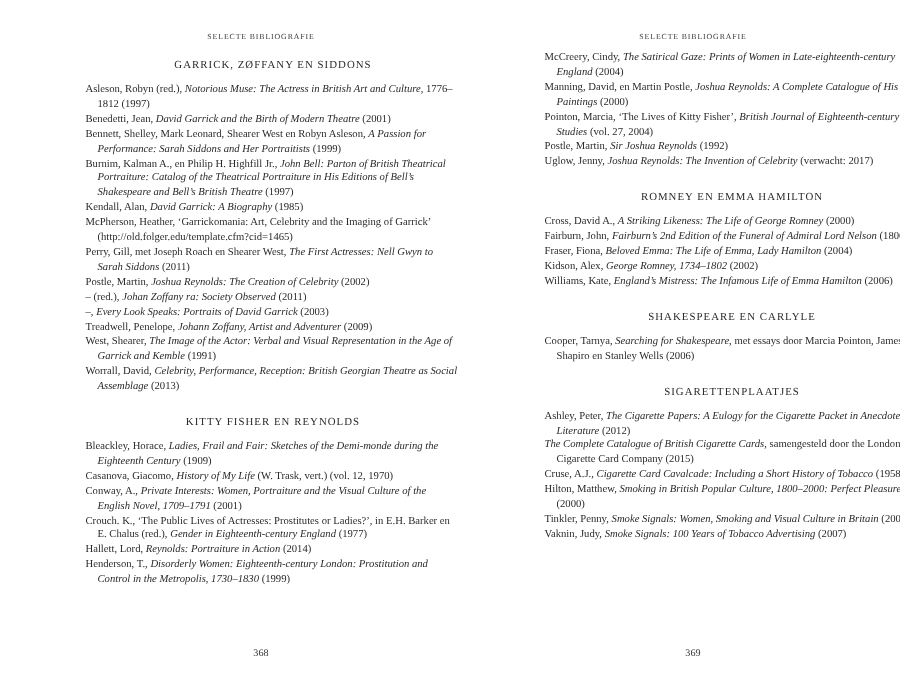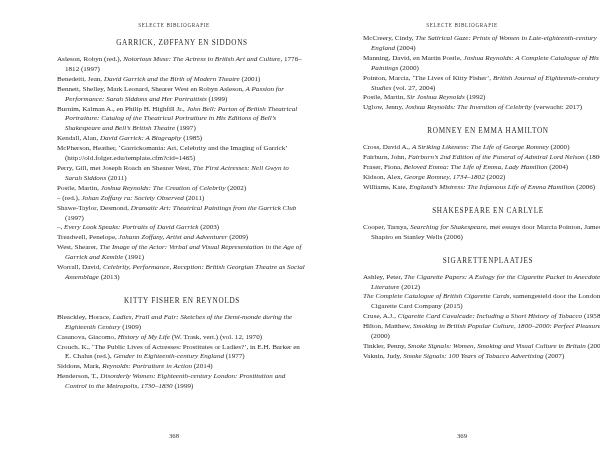--- a/index.html
+++ b/index.html
@@ -48,32 +48,32 @@
           <div class="section-title">Garrick, Zøffany en Siddons</div>
           <p class="entry"><span>Asleson, Robyn (red.), </span><i>Notorious Muse: The Actress in British Art and Culture</i><span>, 1776–1812 (1997)</span></p>
           <p class="entry"><span>Benedetti, Jean, </span><i>David Garrick and the Birth of Modern Theatre</i><span> (2001)</span></p>
           <p class="entry"><span>Bennett, Shelley, Mark Leonard, Shearer West en Robyn Asleson, </span><i>A Passion for Performance: Sarah Siddons and Her Portraitists</i><span> (1999)</span></p>
           <p class="entry"><span>Burnim, Kalman A., en Philip H. Highfill Jr., </span><i>John Bell: Parton of British Theatrical Portraiture: Catalog of the Theatrical Portraiture in His Editions of Bell’s Shakespeare and Bell’s British Theatre</i><span> (1997)</span></p>
           <p class="entry"><span>Kendall, Alan, </span><i>David Garrick: A Biography</i><span> (1985)</span></p>
           <p class="entry"><span>McPherson, Heather, ‘Garrickomania: Art, Celebrity and the Imaging of Garrick’ (http://old.folger.edu/template.cfm?cid=1465)</span></p>
           <p class="entry"><span>Perry, Gill, met Joseph Roach en Shearer West, </span><i>The First Actresses: Nell Gwyn to Sarah Siddons</i><span> (2011)</span></p>
           <p class="entry"><span>Postle, Martin, </span><i>Joshua Reynolds: The Creation of Celebrity</i><span> (2002)</span></p>
           <p class="entry"><span>– (red.), </span><i>Johan Zoffany ra: Society Observed</i><span> (2011)</span></p>
-          <p class="entry"><span>Shawe-Taylor, Desmond, </span><i>Dramatic Art: Theatrical Paintings from the Garrick Club</i><span> (1997)</span></p>
           <p class="entry"><span>–, </span><i>Every Look Speaks: Portraits of David Garrick</i><span> (2003)</span></p>
           <p class="entry"><span>Treadwell, Penelope, </span><i>Johann Zoffany, Artist and Adventurer</i><span> (2009)</span></p>
           <p class="entry"><span>West, Shearer, </span><i>The Image of the Actor: Verbal and Visual Representation in the Age of Garrick and Kemble</i><span> (1991)</span></p>
           <p class="entry"><span>Worrall, David, </span><i>Celebrity, Performance, Reception: British Georgian Theatre as Social Assemblage</i><span> (2013)</span></p>
         </div>
         <div class="section">
           <div class="section-title">Kitty Fisher en Reynolds</div>
           <p class="entry"><span>Bleackley, Horace, </span><i>Ladies, Frail and Fair: Sketches of the Demi-monde during the Eighteenth Century</i><span> (1909)</span></p>
           <p class="entry"><span>Casanova, Giacomo, </span><i>History of My Life</i><span> (W. Trask, vert.) (vol. 12, 1970)</span></p>
+          <p class="entry"><span>Conway, A., </span><i>Private Interests: Women, Portraiture and the Visual Culture of the English Novel, 1709–1791</i><span> (2001)</span></p>
           <p class="entry"><span>Crouch. K., ‘The Public Lives of Actresses: Prostitutes or Ladies?’, in E.H. Barker en E. Chalus (red.), </span><i>Gender in Eighteenth-century England</i><span> (1977)</span></p>
-          <p class="entry"><span>Siddons, Mark, </span><i>Reynolds: Portraiture in Action</i><span> (2014)</span></p>
+          <p class="entry"><span>Hallett, Lord, </span><i>Reynolds: Portraiture in Action</i><span> (2014)</span></p>
           <p class="entry"><span>Henderson, T., </span><i>Disorderly Women: Eighteenth-century London: Prostitution and Control in the Metropolis, 1730–1830</i><span> (1999)</span></p>
         </div>
       </div>
     <div class="folio">368</div>
   </div>
   <div class="page right">
     <div class="running-head">Selecte bibliografie</div>
     <div class="content" id="right-content" style="top: 34px;">
         <div class="section">
           <p class="entry"><span>McCreery, Cindy, </span><i>The Satirical Gaze: Prints of Women in Late-eighteenth-century England</i><span> (2004)</span></p>

